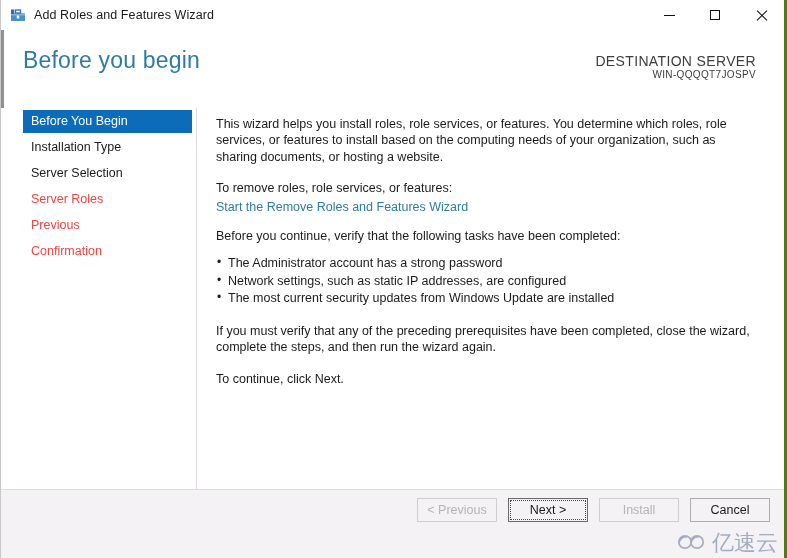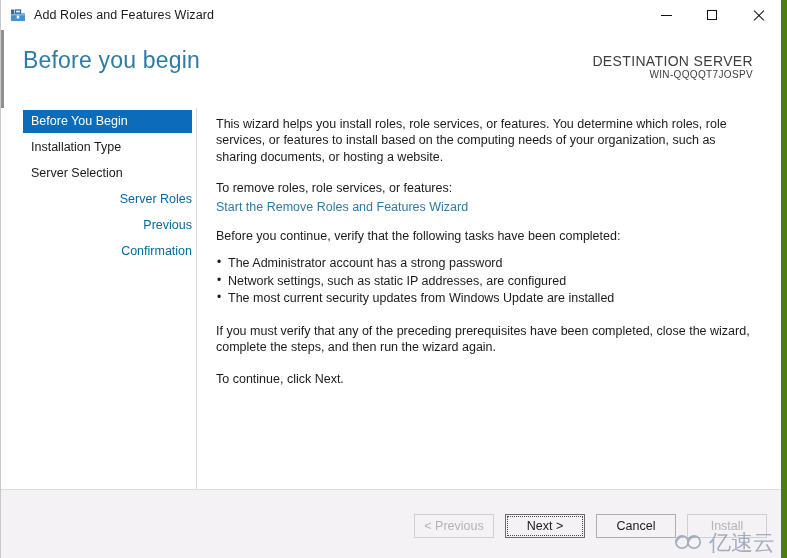--- a/index.html
+++ b/index.html
@@ -16,21 +16,21 @@
     -webkit-font-smoothing: antialiased;
   }
 
   .window {
     position: relative;
     width: 787px;
     height: 558px;
     background: #ffffff;
     box-sizing: border-box;
     border-left: 1px solid #c8c8c8;
-    border-right: 6px solid #4d7c0f;
+    border-right: 3px solid #4d7c0f;
     overflow: hidden;
   }
 
   
   .titlebar {
     position: absolute;
     top: 0; left: 0; right: 0;
     height: 30px;
     background: #ffffff;
     display: flex;
@@ -179,22 +179,21 @@
     color: #1b1b1b;
     white-space: nowrap;
     box-sizing: border-box;
     cursor: default;
   }
   .nav-item.selected {
     background: #0d6cb9;
     color: #ffffff;
   }
   .nav-item.disabled {
-    color: #0369a1;
-    text-align: right;
+    color: #ef4444;
   }
   .nav-item.spaced { margin-top: 3px; }
 
   
   .content {
     position: absolute;
     left: 197px;
     top: 0;
     right: 0;
     bottom: 0;
@@ -267,21 +266,21 @@
   .footer {
     position: absolute;
     left: 0; right: 0; bottom: 0;
     height: 68px;
     background: #f4f2f5;
     border-top: 1px solid #dcdcdc;
   }
   .btn-row {
     position: absolute;
     left: 0;
-    top: 24px;
+    top: 8px;
     right: 0;
     height: 24px;
     display: flex;
     justify-content: flex-end;
     padding-right: 14px;
     box-sizing: border-box;
   }
   .btn {
     width: 80px;
     height: 24px;
@@ -405,22 +404,22 @@
       <p class="para">If you must verify that any of the preceding prerequisites have been completed, close the wizard, complete the steps, and then run the wizard again.</p>
       <p class="para">To continue, click Next.</p>
     </div>
 
   </div>
 
   <div class="footer">
     <div class="btn-row">
       <button class="btn disabled">&lt; Previous</button>
       <button class="btn focused">Next &gt;</button>
+      <button class="btn disabled">Install</button>
       <button class="btn">Cancel</button>
-      <button class="btn disabled">Install</button>
     </div>
     <div class="watermark">
       <span class="wm-mark">
         <svg width="30" height="18" viewBox="0 0 30 18">
           <circle cx="8" cy="9" r="6.2" fill="none" stroke="#9aa4b8" stroke-width="1.7"></circle>
           <circle cx="20" cy="9" r="6.2" fill="none" stroke="#9aa4b8" stroke-width="1.7"></circle>
           <path d="M2 9 Q5 3 9 4" fill="none" stroke="#9aa4b8" stroke-width="1.7" stroke-linecap="round"></path>
           <path d="M14 9 Q17 3 21 4" fill="none" stroke="#9aa4b8" stroke-width="1.7" stroke-linecap="round"></path>
         </svg>
       </span>

